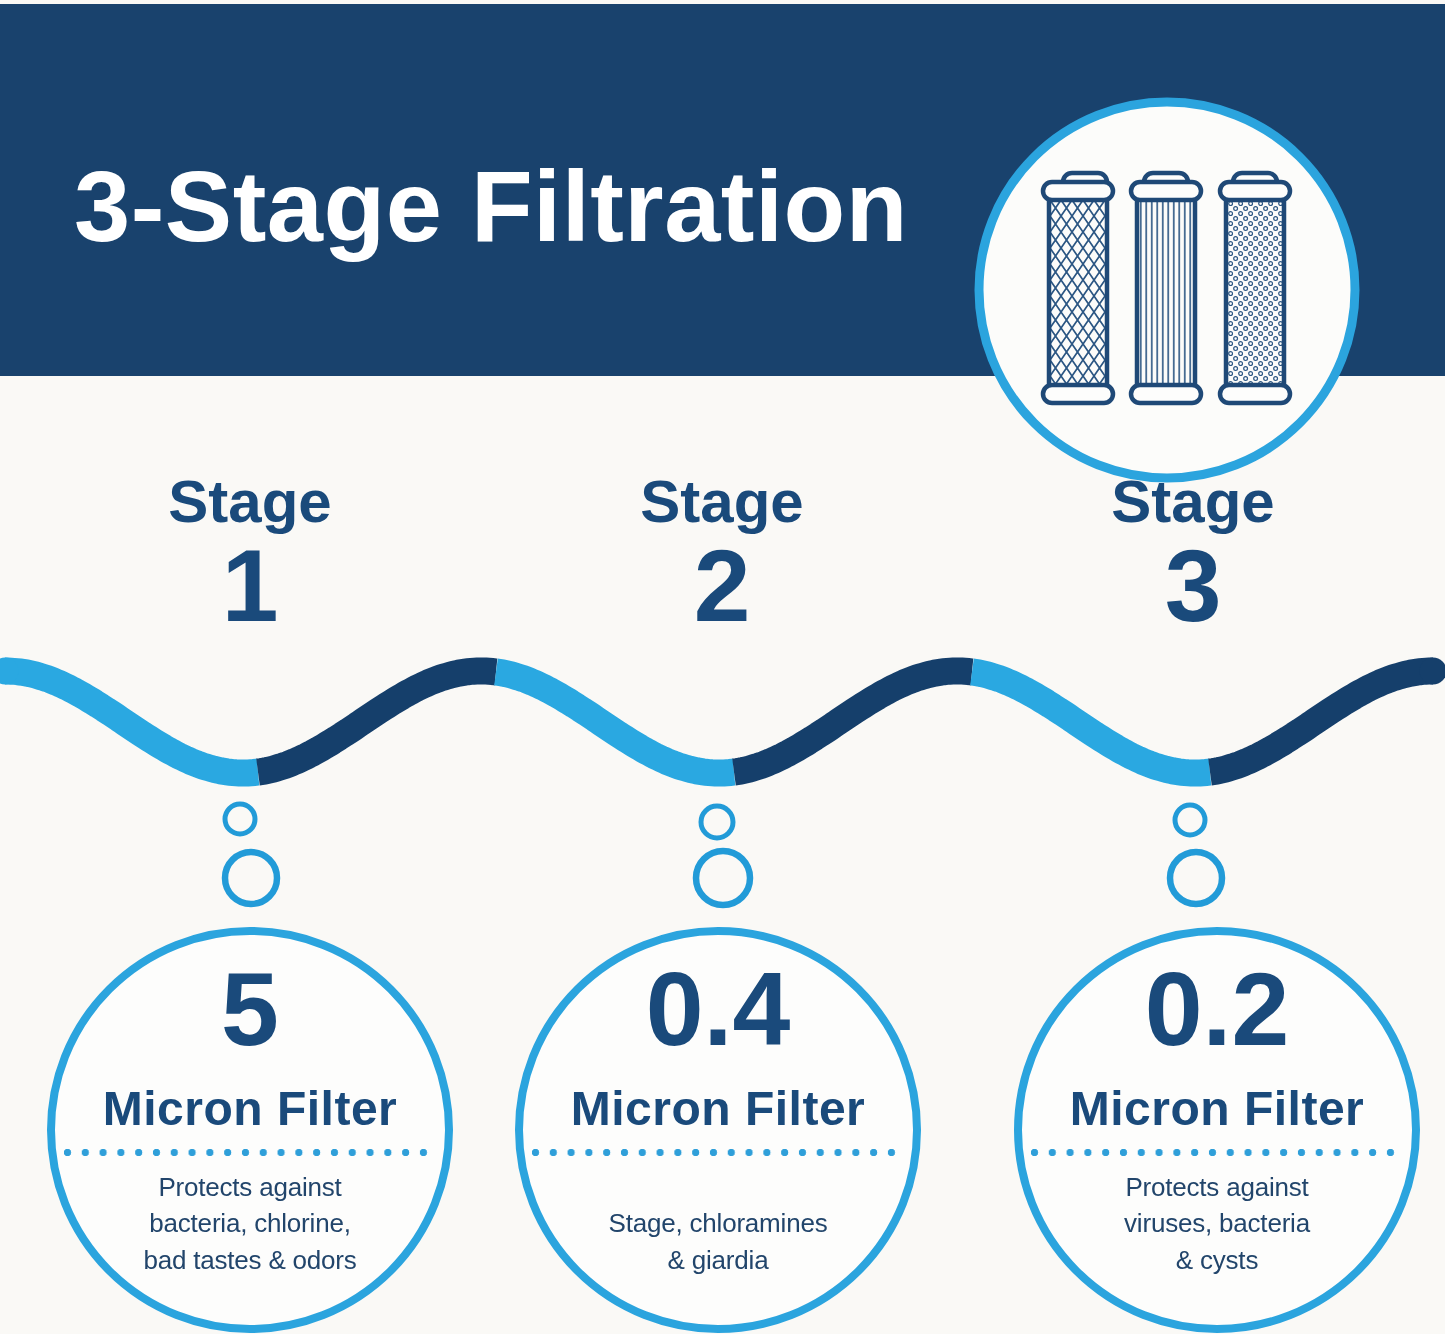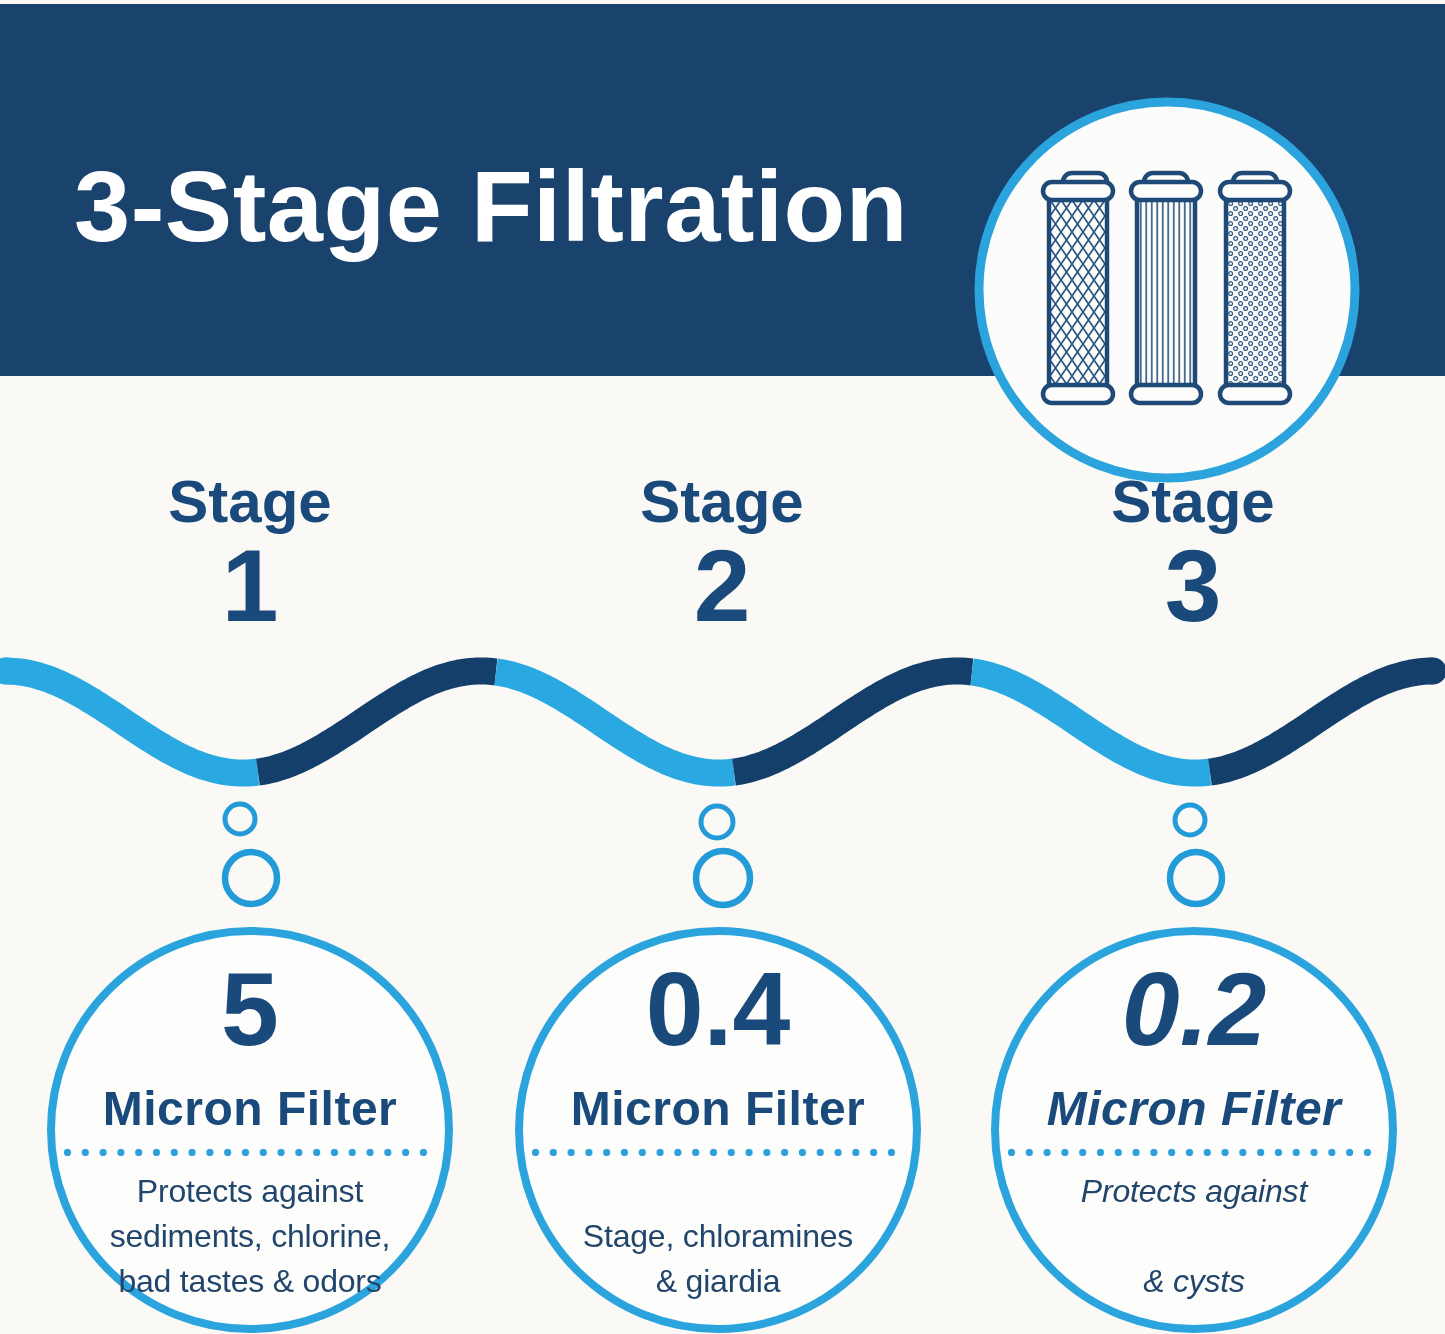--- a/index.html
+++ b/index.html
@@ -38,21 +38,21 @@
     box-sizing:content-box;
   }
   .big-num{font-size:104px;font-weight:bold;line-height:1;margin-top:22px;}
   .micron-label{font-size:48px;font-weight:bold;line-height:1;margin-top:24px;letter-spacing:0.5px;}
   .dotted-divider{
     width:374px;height:9px;margin:15px auto 0 auto;
     background-image:radial-gradient(circle at 4.5px 4.5px, #2f9fd9 3.4px, rgba(0,0,0,0) 4px);
     background-size:17.8px 9px;background-repeat:repeat-x;
   }
   .desc{
-    margin:12px 0 0 0;font-size:32px;line-height:1.40;color:#22456b;
+    margin:12px 0 0 0;font-size:26px;line-height:1.40;color:#22456b;
     letter-spacing:-0.2px;
   }
 </style>
 </head>
 <body>
 
 <div class="canvas">
 
   <header class="banner">
     <h1 class="title">3-Stage Filtration</h1>
@@ -124,38 +124,38 @@
       <circle cx="1190" cy="820" r="15" fill="none" stroke="#229bd8" stroke-width="5"></circle>
       <circle cx="1196" cy="878" r="26" fill="none" stroke="#229bd8" stroke-width="6.5"></circle>
     </svg>
 
   <div class="info-circle" style="left:47px;">
     <div class="big-num">5</div>
     <div class="micron-label">Micron Filter</div>
     <div class="dotted-divider"></div>
     <p class="desc">
       <span>Protects against</span><br>
-      <span>sediments, chlorine,</span><br>
+      <span>bacteria, chlorine,</span><br>
       <span>bad tastes &amp; odors</span>
     </p>
   </div>
   <div class="info-circle" style="left:515px;">
     <div class="big-num">0.4</div>
     <div class="micron-label">Micron Filter</div>
     <div class="dotted-divider"></div>
     <p class="desc">
       <br>
       <span>Stage, chloramines</span><br>
       <span>&amp; giardia</span>
     </p>
   </div>
-  <div class="info-circle" style="left:991px;font-style:italic;">
+  <div class="info-circle" style="left:1014px;">
     <div class="big-num">0.2</div>
     <div class="micron-label">Micron Filter</div>
     <div class="dotted-divider"></div>
     <p class="desc">
       <span>Protects against</span><br>
-      <br>
+      <span>viruses, bacteria</span><br>
       <span>&amp; cysts</span>
     </p>
   </div>
 
 </div>
 
 </body></html>

